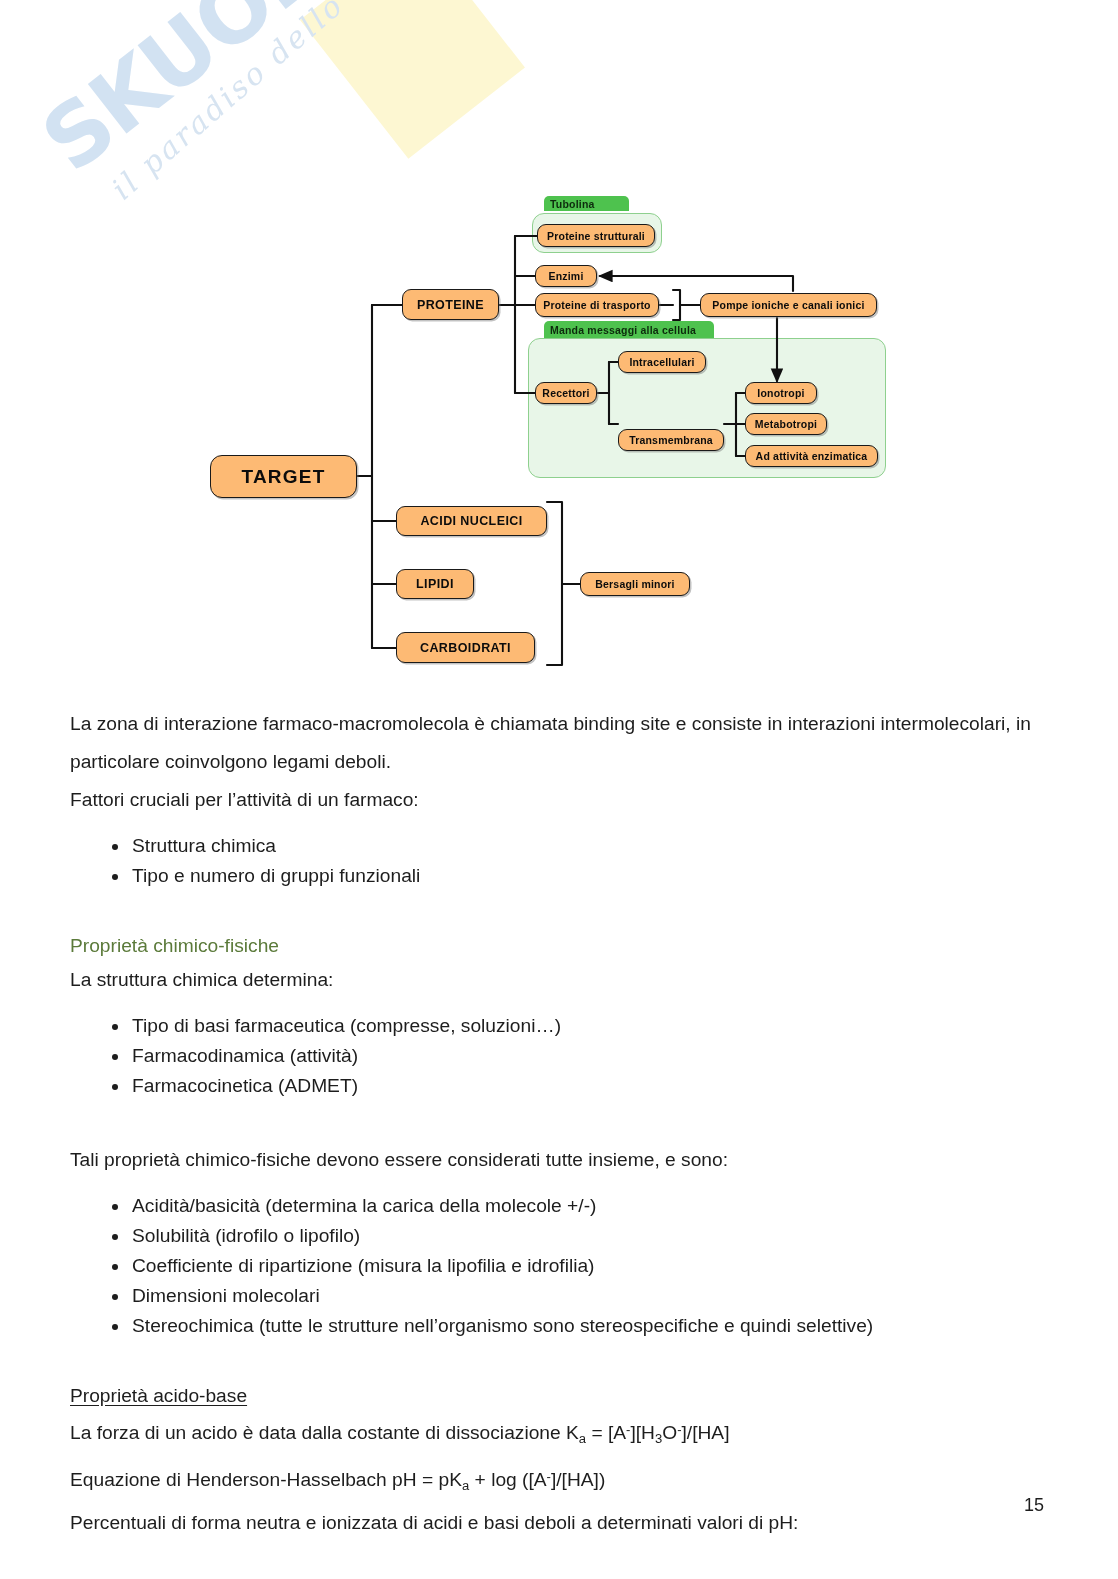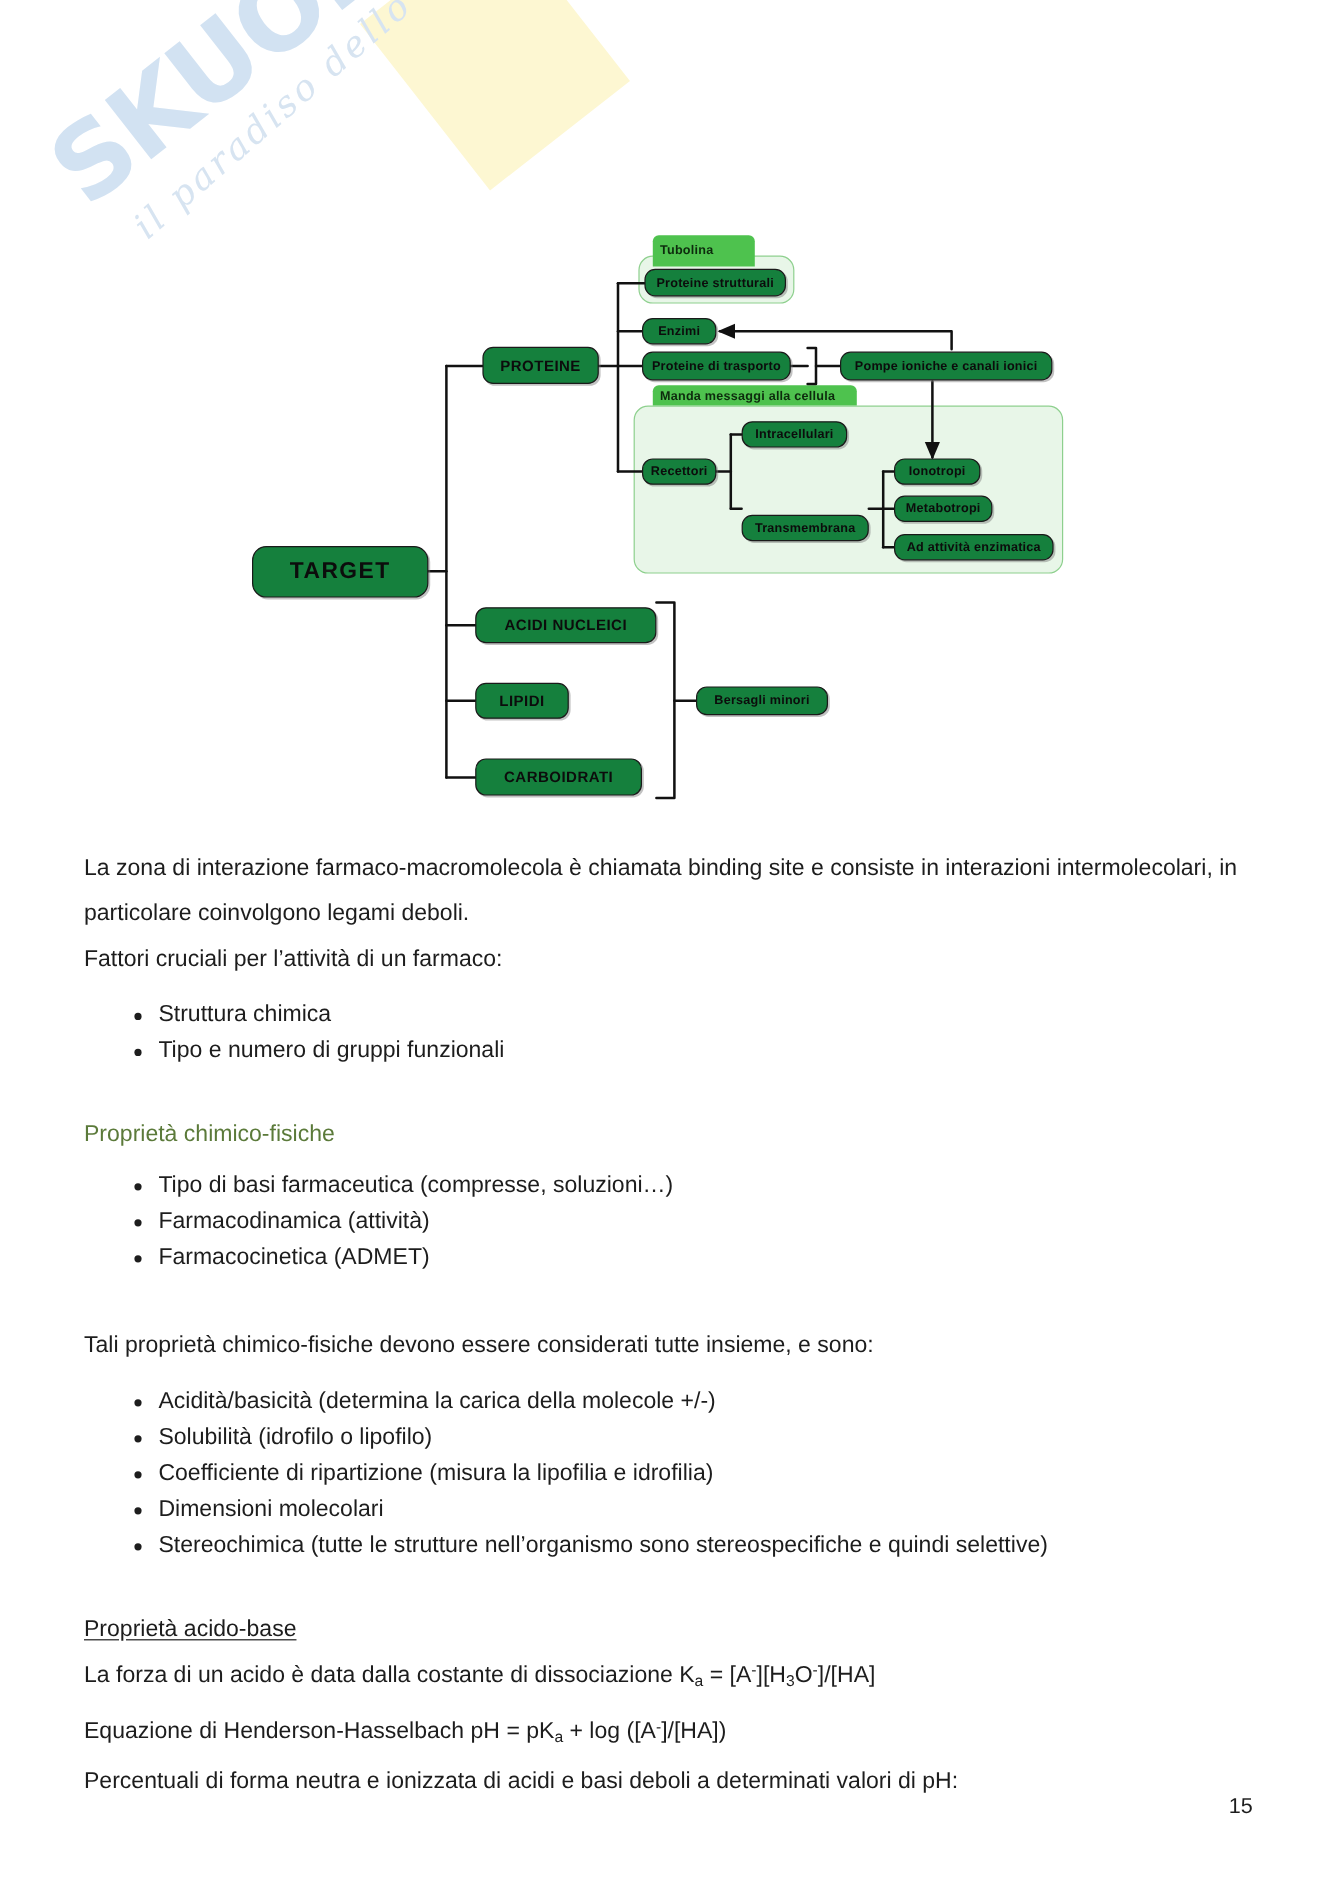--- a/index.html
+++ b/index.html
@@ -72,21 +72,21 @@
     position: absolute;
     left: 0px;
     top: 0px;
     width: 1118px;
     height: 700px;
     z-index: 2;
   }
   .node {
     position: absolute;
     box-sizing: border-box;
-    background: #15803d;
+    background: #fdba74;
     border: 1.6px solid #1a1a1a;
     border-radius: 9px;
     display: flex;
     align-items: center;
     justify-content: center;
     font-family: "Liberation Sans", sans-serif;
     font-weight: 700;
     color: #0c0c0c;
     box-shadow: 1.5px 1.5px 0 rgba(120,120,120,0.45);
     white-space: nowrap;
@@ -201,21 +201,21 @@
 <div id="watermark">
   <div class="wm-yellow"></div>
   <div class="wm-inner">
     <div class="wm-word"><span>SKUOLA</span></div>
   </div>
   <div class="wm-tag">il paradiso dello studente</div>
 </div>
 
 <div id="diagram">
 
-  <div class="green-tab" style="left:544px; top:196px; width:85px; height:26px;">Tubolina</div>
+  <div class="green-tab" style="left:544px; top:196px; width:85px; height:15px;">Tubolina</div>
   <div class="green-panel" style="left:532px; top:213px; width:130px; height:40px;"></div>
 
   <div class="green-tab" style="left:544px; top:321px; width:170px; height:17px;">Manda messaggi alla cellula</div>
   <div class="green-panel" style="left:528px; top:338px; width:358px; height:140px;"></div>
 
   <svg class="links" viewBox="0 0 1118 700">
     <defs>
       <marker id="arrowhead" markerWidth="7" markerHeight="7" refX="6" refY="3" orient="auto">
         <polygon points="0 0, 7 3, 0 6" fill="#111"></polygon>
       </marker>
@@ -309,20 +309,21 @@
   <p class="para">Fattori cruciali per l’attività di un farmaco:</p>
 
   <ul class="bullets">
     <li>Struttura chimica</li>
     <li>Tipo e numero di gruppi funzionali</li>
   </ul>
 
   <div class="gap"></div>
 
   <h2 class="section-green">Proprietà chimico-fisiche</h2>
+  <p class="para">La struttura chimica determina:</p>
 
   <ul class="bullets">
     <li>Tipo di basi farmaceutica (compresse, soluzioni…)</li>
     <li>Farmacodinamica (attività)</li>
     <li>Farmacocinetica (ADMET)</li>
   </ul>
 
   <div class="gap"></div>
 
   <p class="para">Tali proprietà chimico-fisiche devono essere considerati tutte insieme, e sono:</p>

